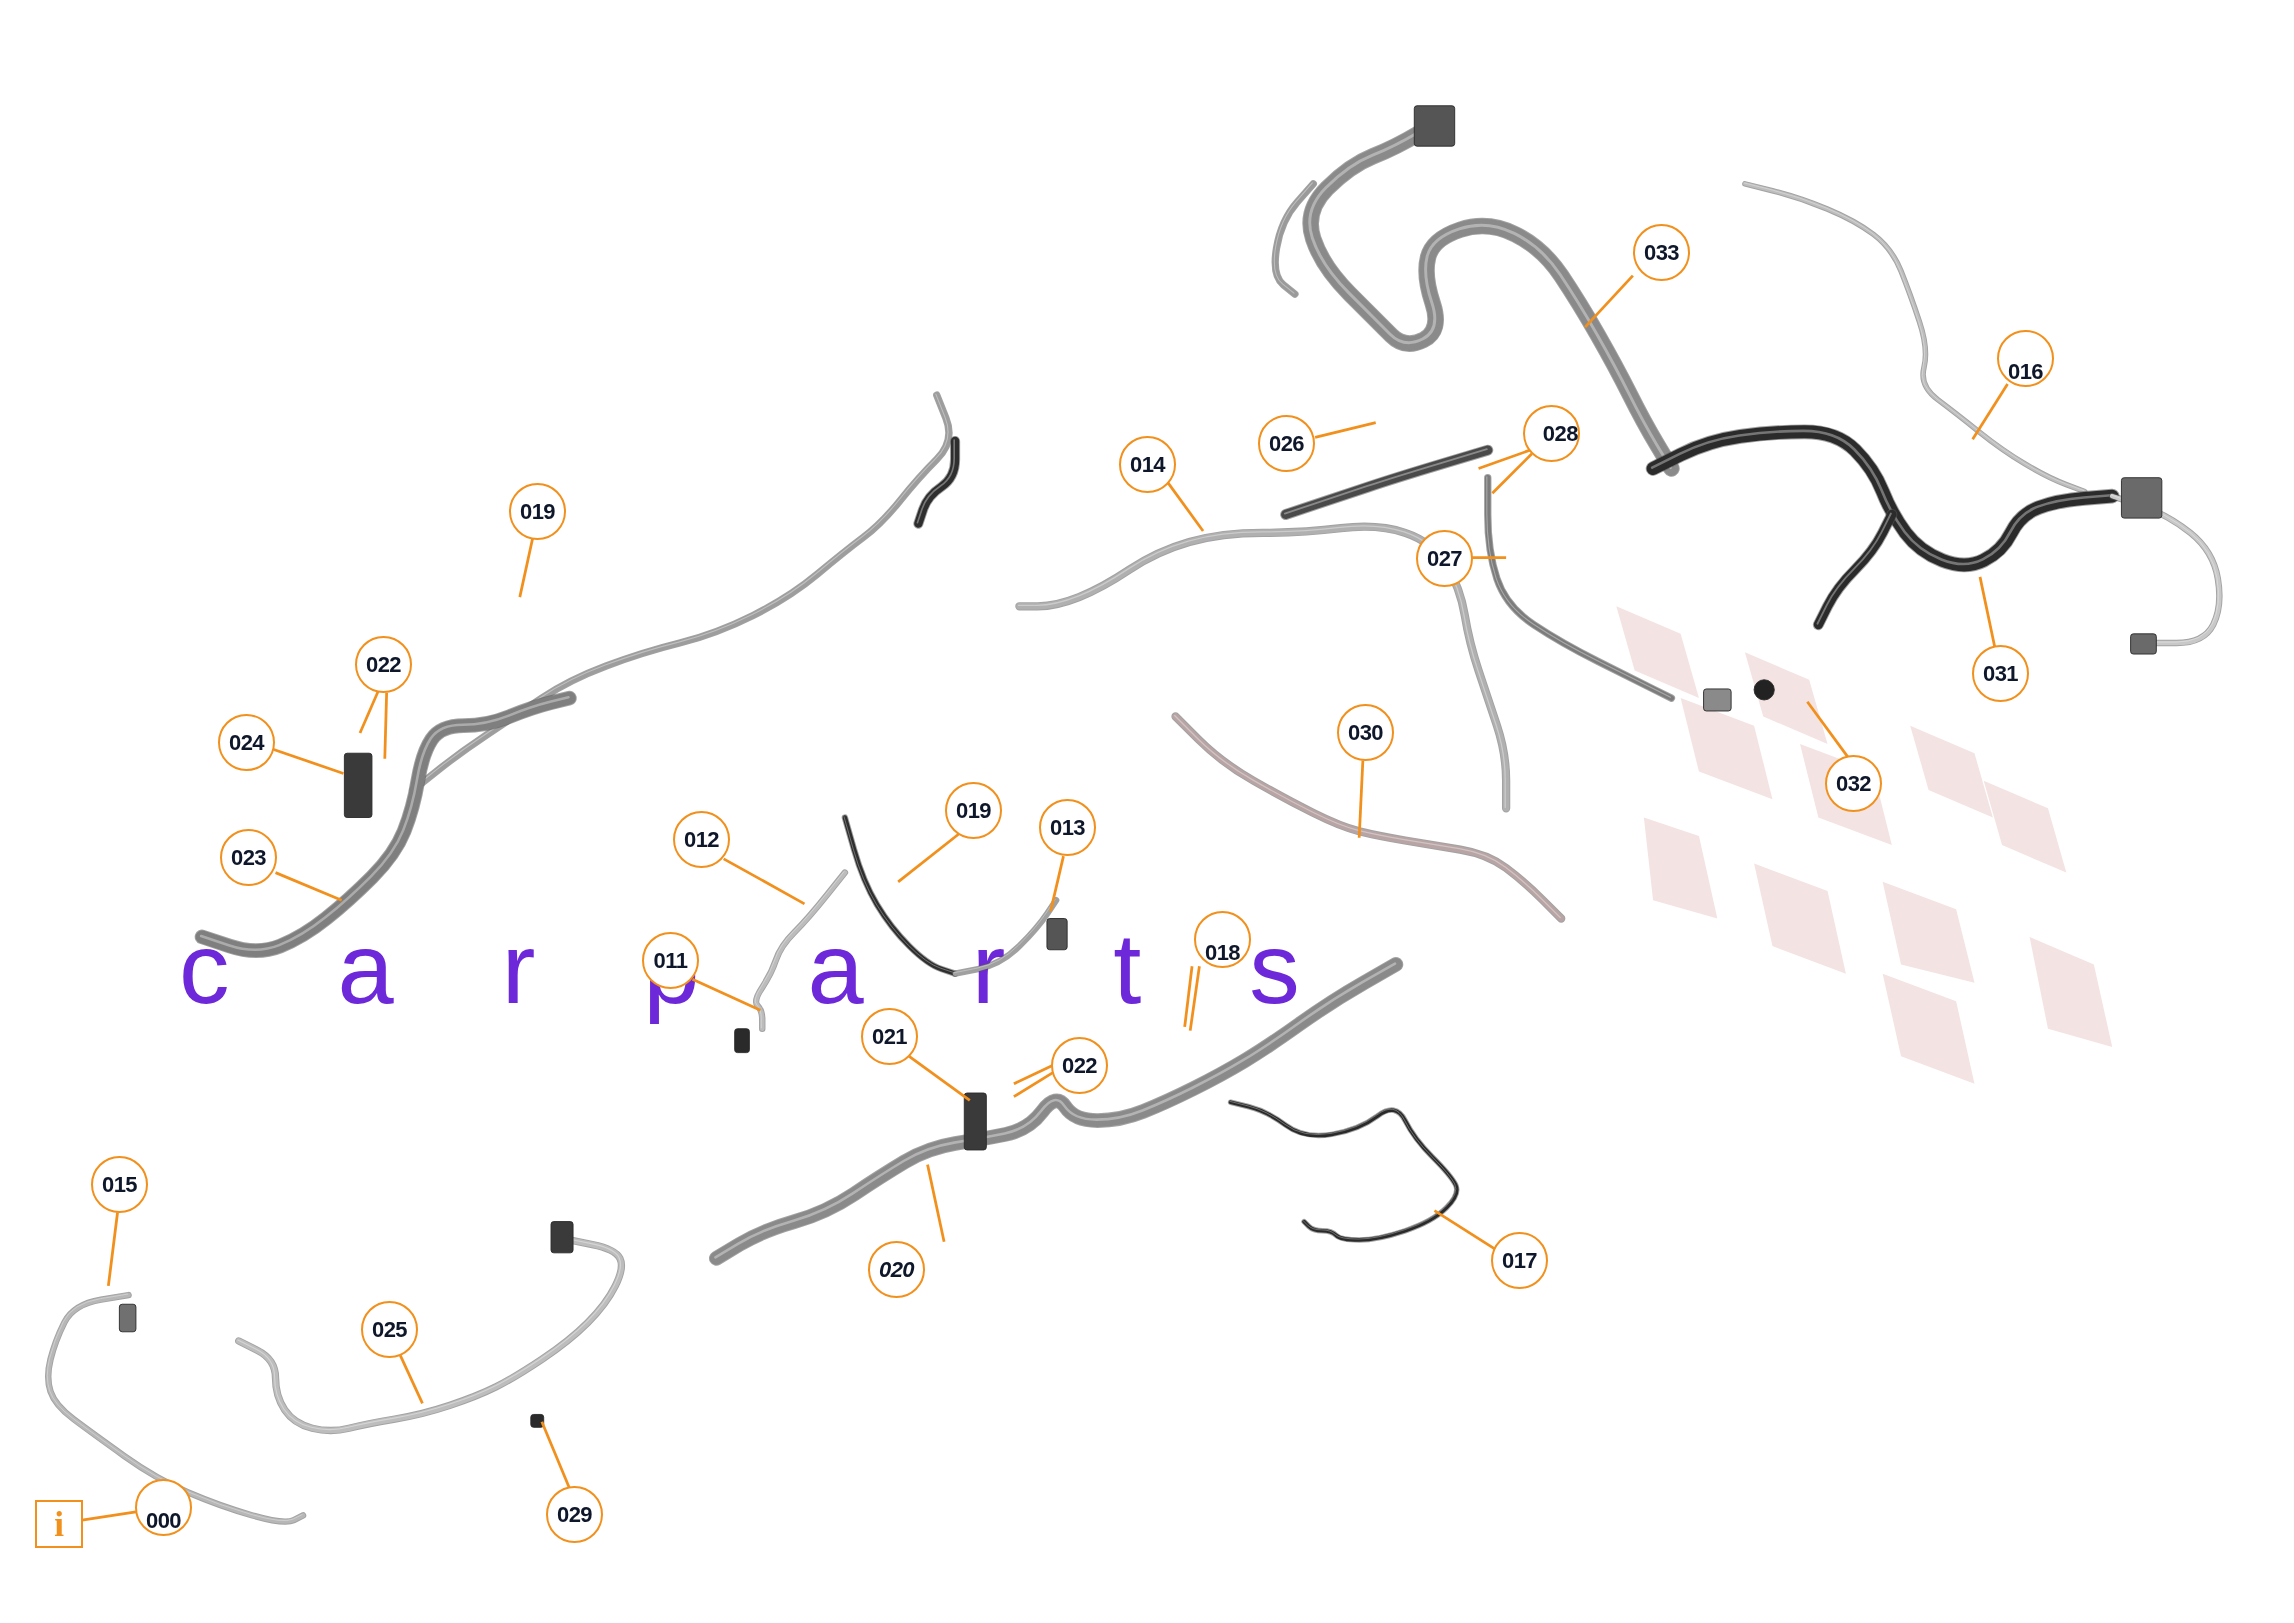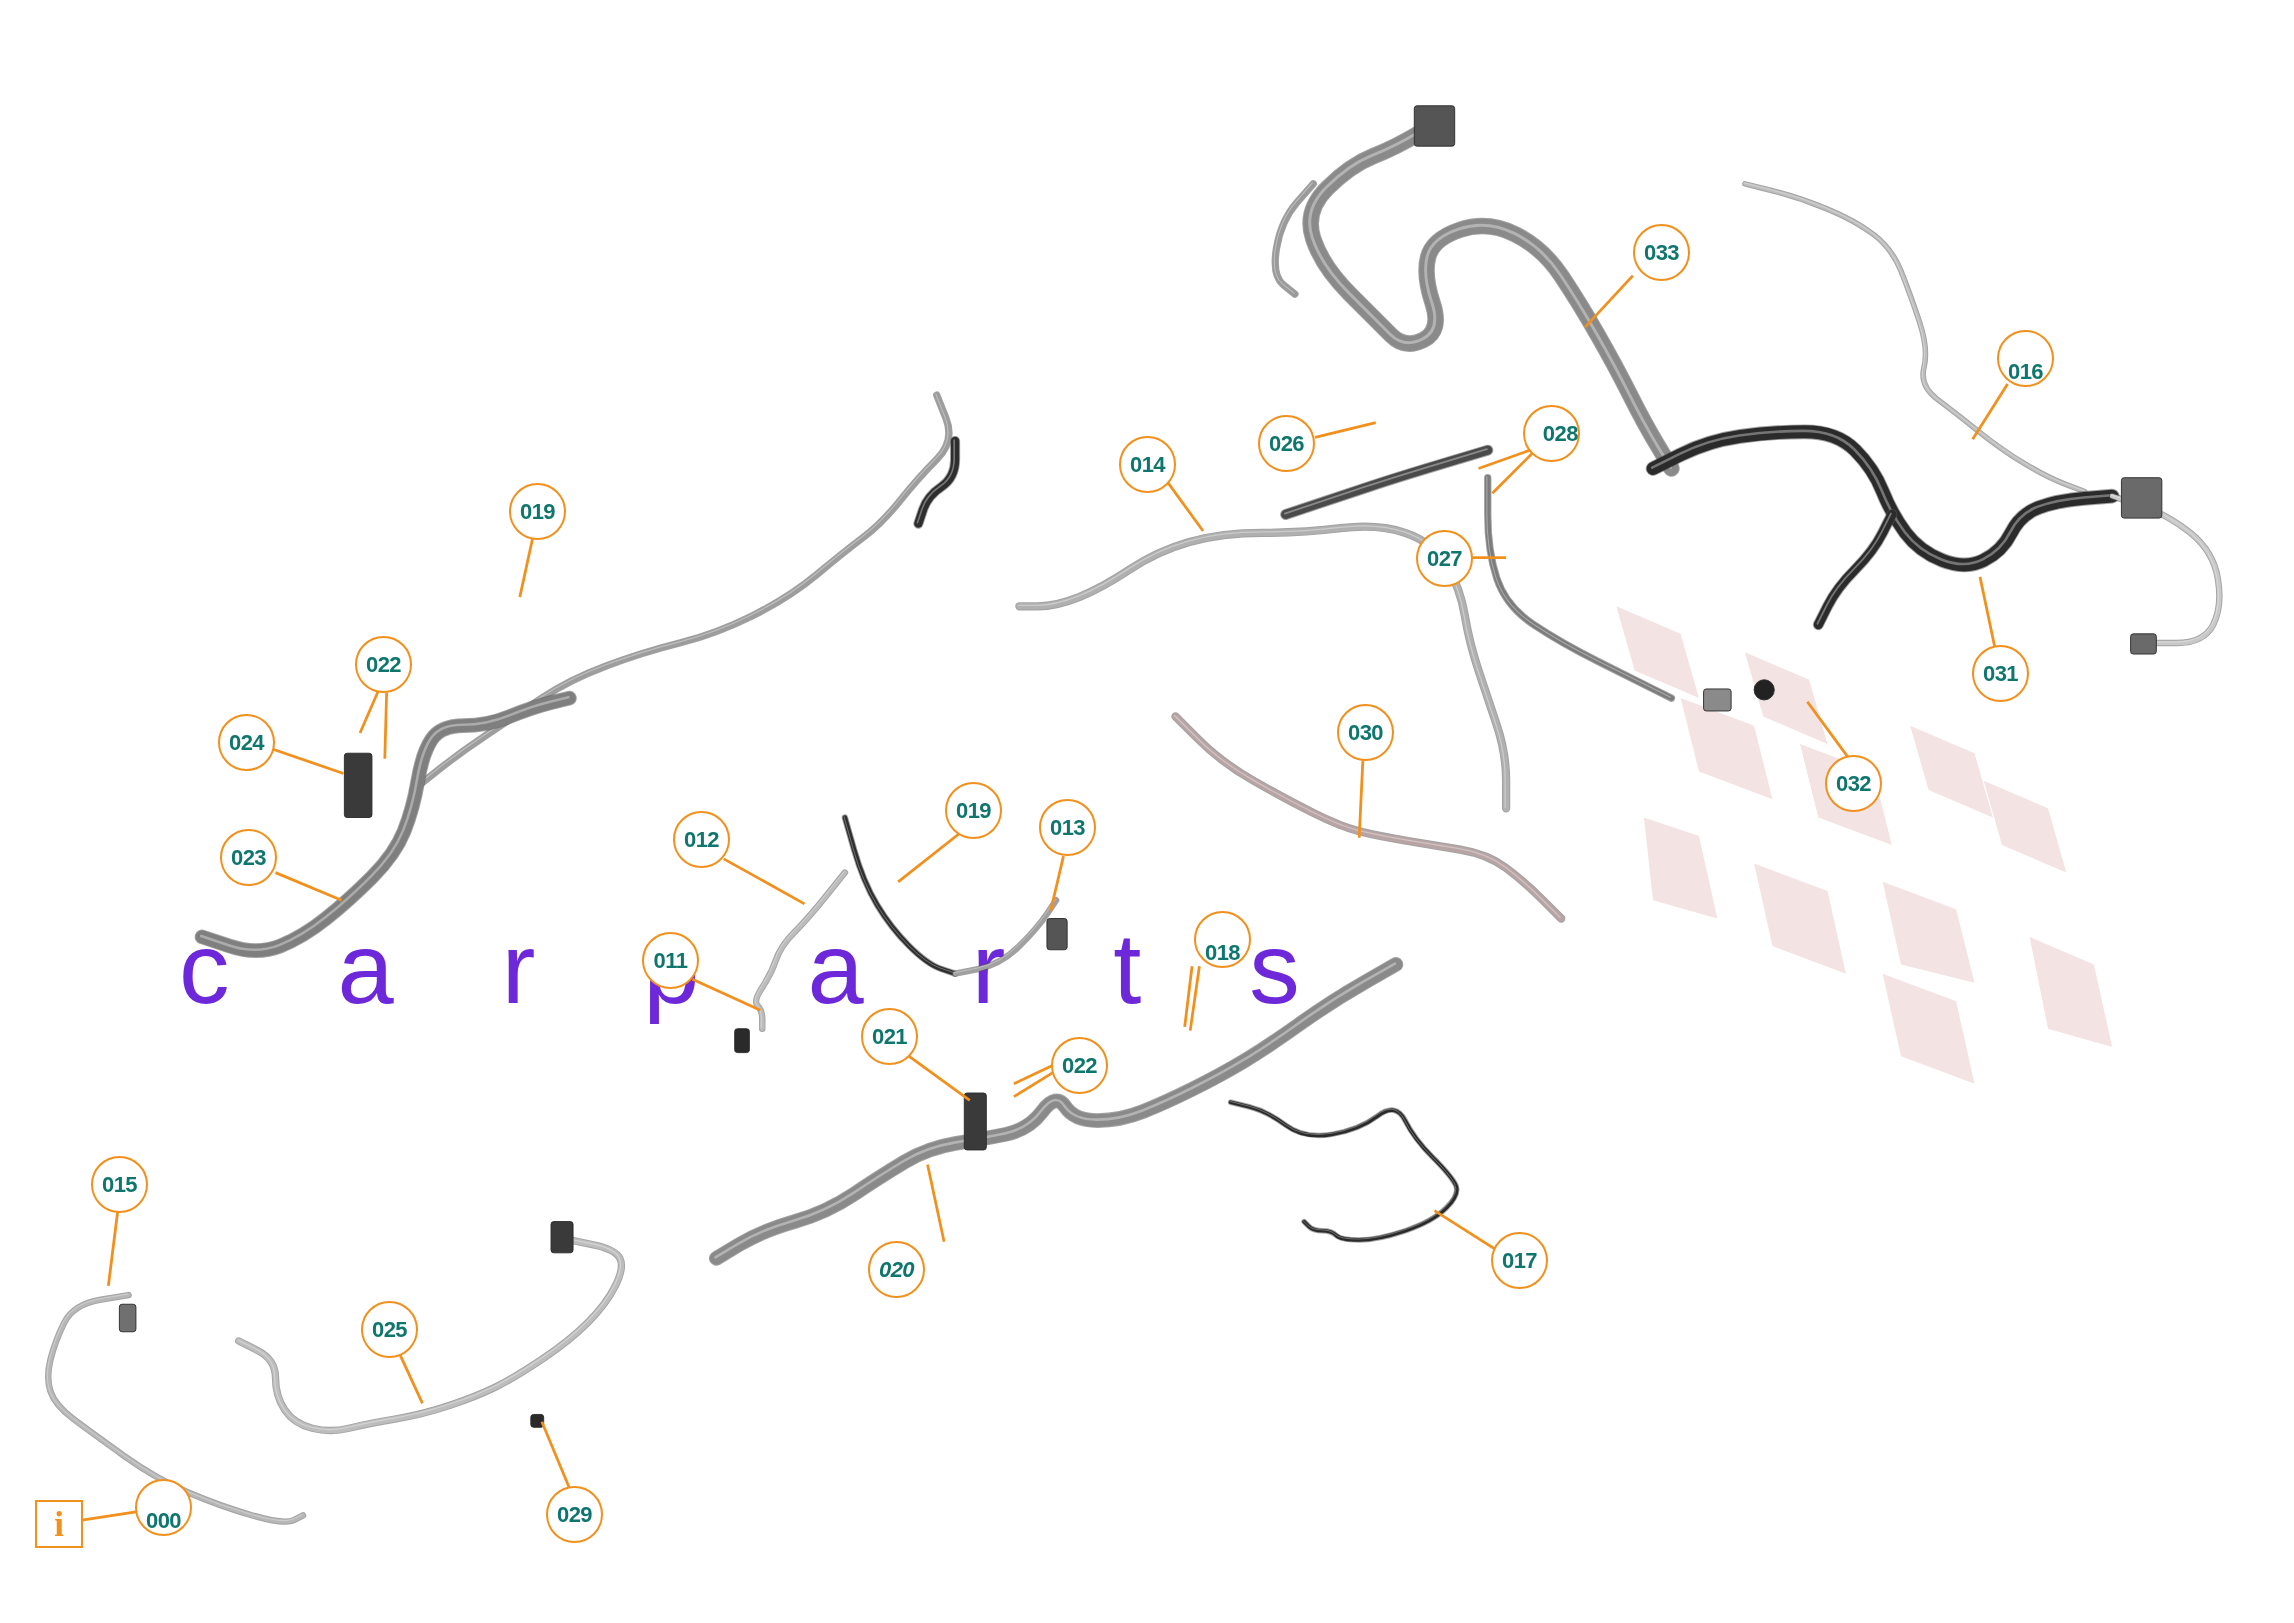--- a/index.html
+++ b/index.html
@@ -13,21 +13,21 @@
     position:absolute; left:179px; top:918px; font-family:"Liberation Sans", sans-serif;
     font-size:101px; line-height:1; color:#6d28d9; letter-spacing:108px; white-space:nowrap;
   }
   .checker { position:absolute; left:0; top:0; }
   svg.draw { position:absolute; left:0; top:0; }
   .callout {
     position:absolute; width:53px; height:53px; margin-left:-29px; margin-top:-29px;
     border:2.8px solid #f1901c; border-radius:50%; background:#ffffff;
     display:flex; align-items:center; justify-content:center; cursor:pointer;
   }
-  .callout span { font-family:"Liberation Sans", sans-serif; font-weight:bold; font-size:22px; color:#0f766e; letter-spacing:-0.5px; }
+  .callout span { font-family:"Liberation Sans", sans-serif; font-weight:bold; font-size:22px; color:#0f172a; letter-spacing:-0.5px; }
   .info-box {
     position:absolute; width:44px; height:44px; margin-left:-24px; margin-top:-24px;
     border:2.8px solid #f1901c; background:#ffffff; display:flex; align-items:center; justify-content:center; cursor:pointer;
   }
   .info-box span { font-family:"Liberation Serif", serif; font-weight:bold; font-size:35px; color:#f1901c; line-height:1; }
 </style>
 </head>
 <body>
 
 <div id="canvas">

